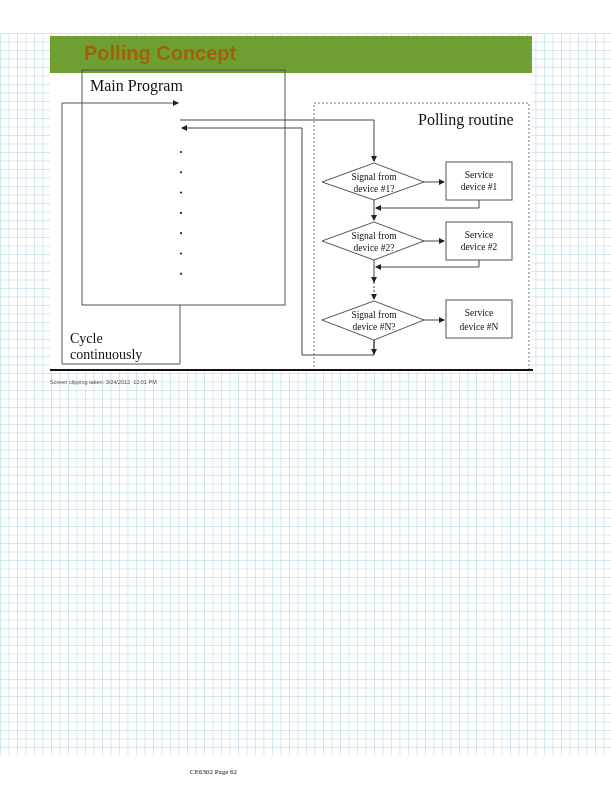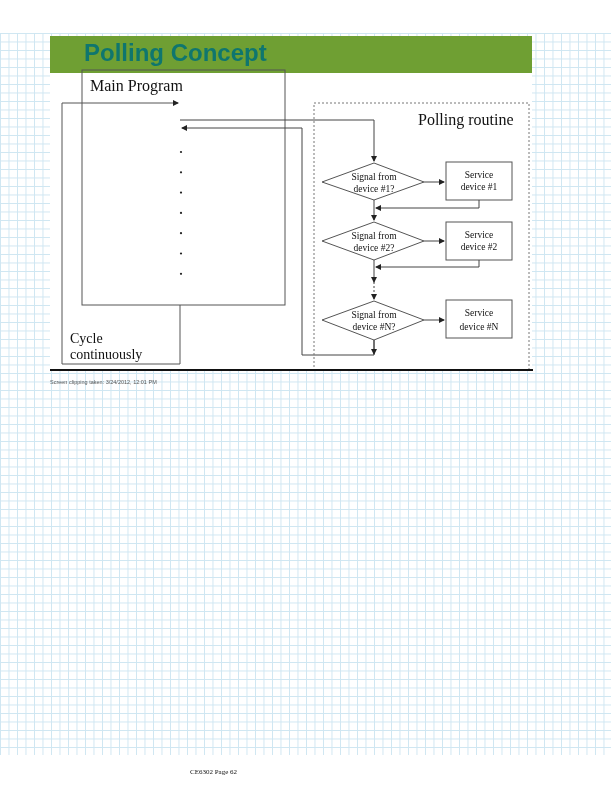--- a/index.html
+++ b/index.html
@@ -20,21 +20,21 @@
     position: absolute; left: 50px; top: 36px; width: 482px; height: 334px;
     background: #ffffff;
   }
   .title-bar {
     position: absolute; left: 50px; top: 36px; width: 482px; height: 37px;
     background: #6f9f33;
   }
   .title-text {
     position: absolute; left: 84px; top: 38px;
     font-family: "Liberation Sans", sans-serif; font-weight: bold;
-    font-size: 24px; color: #0f766e; line-height: 30px;
+    font-size: 20px; color: #a16207; line-height: 30px;
   }
   .bottom-rule {
     position: absolute; left: 50px; top: 369px; width: 483px; height: 2px;
     background: #111111;
   }
   svg.diagram { position: absolute; left: 0; top: 0; }
   .caption {
     position: absolute; left: 50px; top: 379px;
     font-family: "Liberation Sans", sans-serif; font-size: 5.5px; color: #555;
   }

